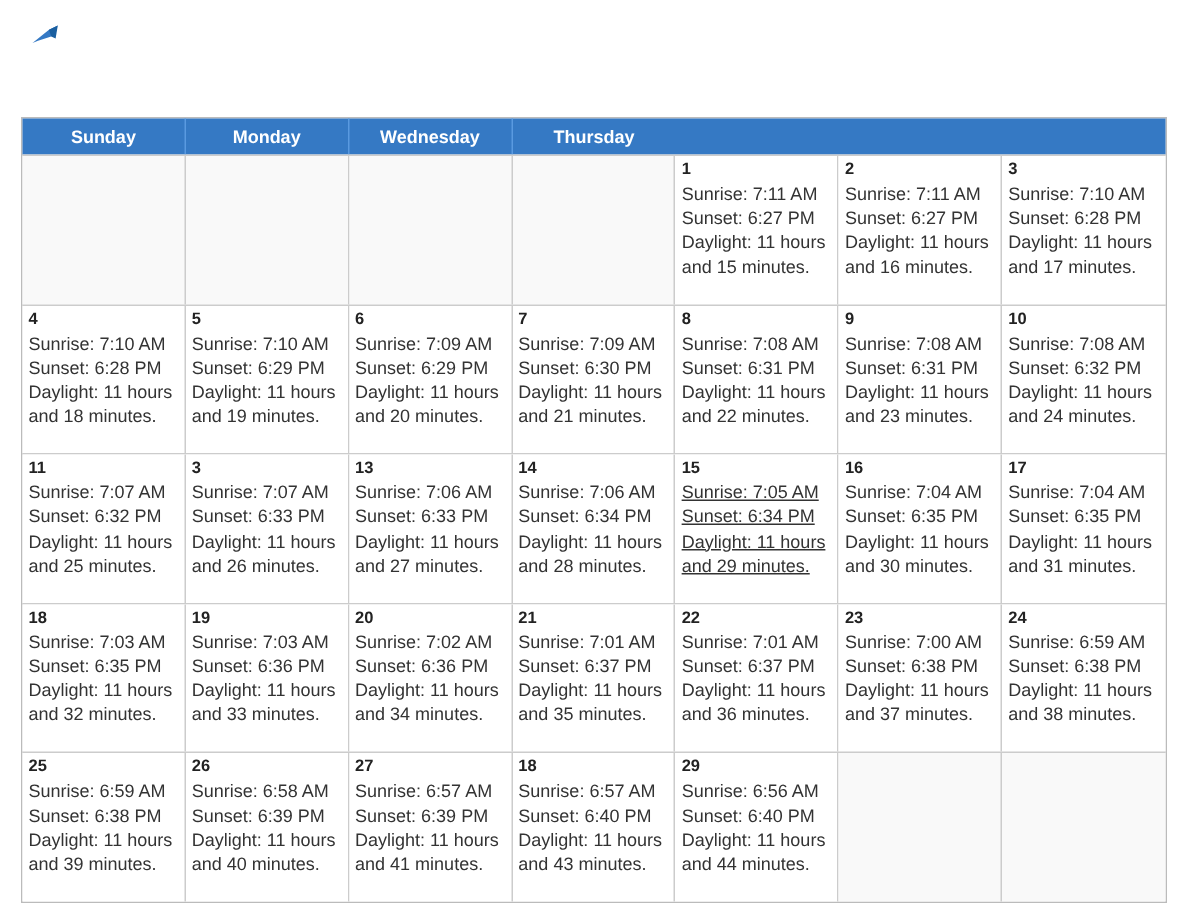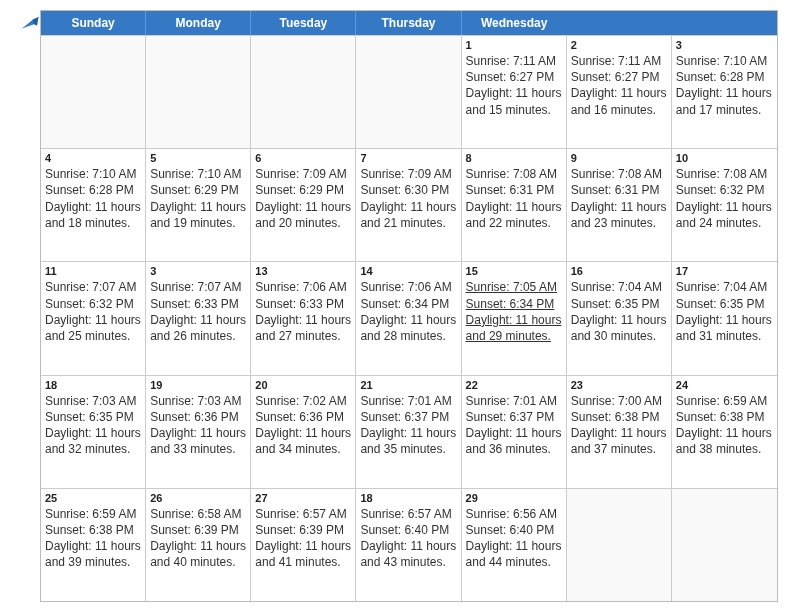--- a/index.html
+++ b/index.html
@@ -8,21 +8,22 @@
       background: #fff;
       width: 792px;
       height: 612px;
       overflow: hidden;
     }
     .page {
       width: 792px;
       height: 612px;
       padding: 10px 14px 10px 14px;
       display: flex;
-      flex-direction: row;
+      flex-direction: column;
+      gap: 36px;
     }
     .header {
       display: flex;
       justify-content: space-between;
       align-items: flex-start;
       margin-bottom: 6px;
     }
     .logo {
       display: flex;
       align-items: center;
@@ -125,23 +126,22 @@
     <div class="title-block">
       <div class="month-year"></div>
       <div class="location"></div>
     </div>
   </div>
 
   <div class="calendar">
     <div class="cal-header" id="cal-header-row">
         <div class="cal-header-cell">Sunday</div>
         <div class="cal-header-cell">Monday</div>
-        <div class="cal-header-cell">Tuesday</div>
+        <div class="cal-header-cell">Wednesday</div>
         <div class="cal-header-cell">Thursday</div>
-        <div class="cal-header-cell">Wednesday</div>
       </div>
     <div class="cal-body" id="cal-body">
         <div class="cal-row">
           <div class="cal-cell empty"></div>
           <div class="cal-cell empty"></div>
           <div class="cal-cell empty"></div>
           <div class="cal-cell empty"></div>
           <div class="cal-cell">
             <div class="day-num">1</div>
             <div class="cell-info" style="white-space: pre-line;">Sunrise: 7:11 AM

